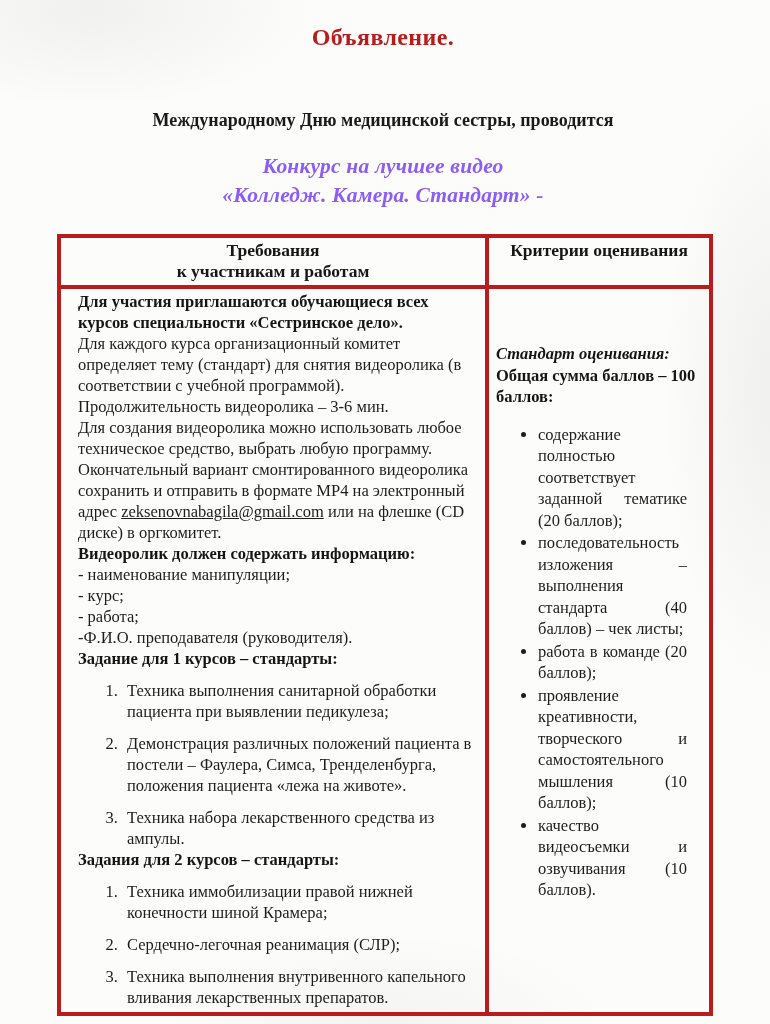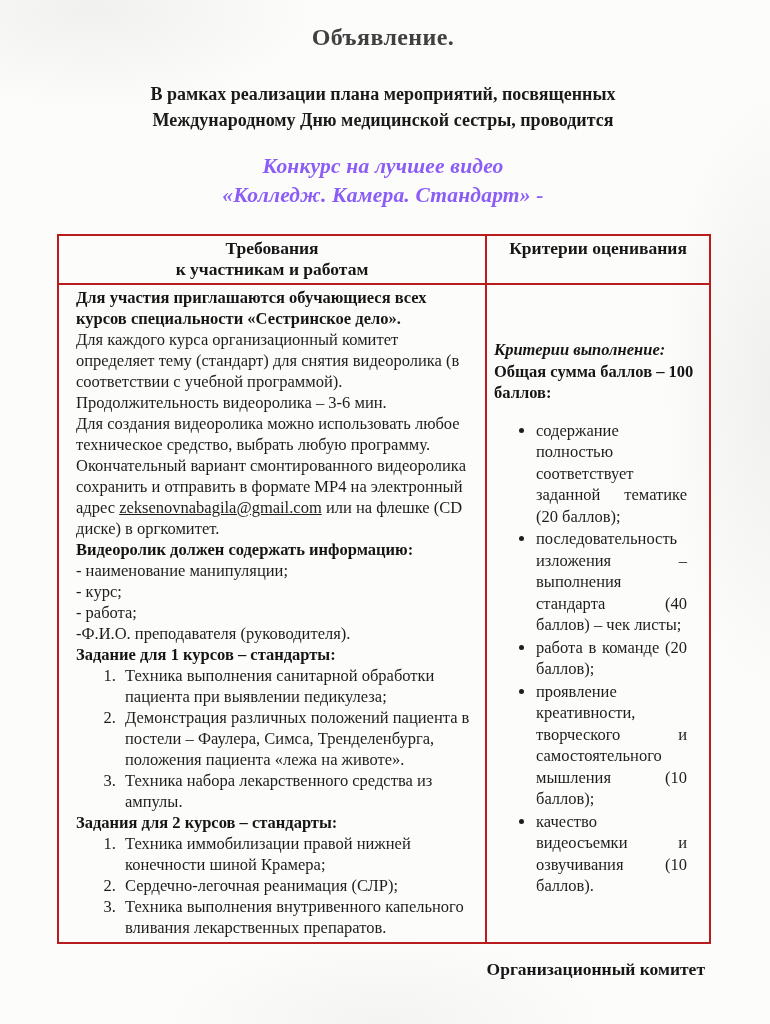--- a/index.html
+++ b/index.html
@@ -17,21 +17,21 @@
       #fcfcfb;
   }
   .page { padding: 24px 61px 0 57px; }
 
   .title {
     margin: 0;
     text-align: center;
     font-size: 24px;
     font-weight: bold;
     letter-spacing: 0.4px;
-    color: #404040;
+    color: #b91c1c;
   }
   .intro {
     margin: 30px 0 0;
     text-align: center;
     font-weight: bold;
     font-size: 18px;
     line-height: 26px;
     color: #1a1a1a;
   }
   .contest {
@@ -45,21 +45,21 @@
     color: #8b5cf6;
   }
 
   table.main {
     border-collapse: collapse;
     table-layout: fixed;
     width: 652px;
     margin-top: 24px;
   }
   table.main th, table.main td {
-    border: 2px solid #b91c1c;
+    border: 4px solid #b91c1c;
   }
   col.c-left  { width: 428px; }
   col.c-right { width: 224px; }
 
   thead th {
     font-size: 17.5px;
     font-weight: bold;
     text-align: center;
     vertical-align: top;
     line-height: 21px;
@@ -81,21 +81,21 @@
   .email {
     color: #1d1d1d;
     text-decoration: underline;
     cursor: pointer;
   }
 
   ol.tasks {
     margin: 0;
     padding-left: 44px;
   }
-  ol.tasks li { padding-left: 5px; }
+  ol.tasks li { padding-left: 5px; margin-top: 11px; }
 
   td.crit-cell {
     vertical-align: top;
     padding: 54px 6px 0 7px;
     font-size: 16.5px;
     line-height: 21.5px;
   }
   td.crit-cell p { margin: 0; }
   ul.criteria {
     margin: 16px;
@@ -115,21 +115,21 @@
   }
 </style>
 </head>
 <body>
 
 <div class="page">
 
   <h1 class="title">Объявление.</h1>
 
   <p class="intro">
-    <span>В рамках реализации плана мероприятий, посвященных</span><br>
+    <br>
     <span>Международному Дню медицинской сестры, проводится</span>
   </p>
 
   <p class="contest">
     <span>Конкурс на лучшее видео</span><br>
     <span>«Колледж. Камера. Стандарт»  -</span><br>
   </p>
 
   <table class="main">
     <colgroup>
@@ -167,21 +167,21 @@
             <li>Техника набора лекарственного средства из ампулы.</li>
           </ol>
           <p class="b">Задания для 2 курсов – стандарты:</p>
           <ol class="tasks">
             <li>Техника иммобилизации правой нижней конечности шиной Крамера;</li>
             <li>Сердечно-легочная реанимация (СЛР);</li>
             <li>Техника выполнения внутривенного капельного вливания лекарственных препаратов.</li>
           </ol>
         </td>
         <td class="crit-cell">
-          <p class="bi">Критерии выполнение:</p>
+          <p class="bi">Стандарт оценивания:</p>
           <p class="b">Общая сумма баллов – 100 баллов:</p>
           <ul class="criteria">
             <li>содержание полностью соответствует заданной тематике (20 баллов);</li>
             <li>последовательность изложения – выполнения стандарта (40 баллов) – чек листы;</li>
             <li>работа в команде (20 баллов);</li>
             <li>проявление креативности, творческого и самостоятельного мышления (10 баллов);</li>
             <li>качество видеосъемки и озвучивания (10 баллов).</li>
           </ul>
         </td>
       </tr>

